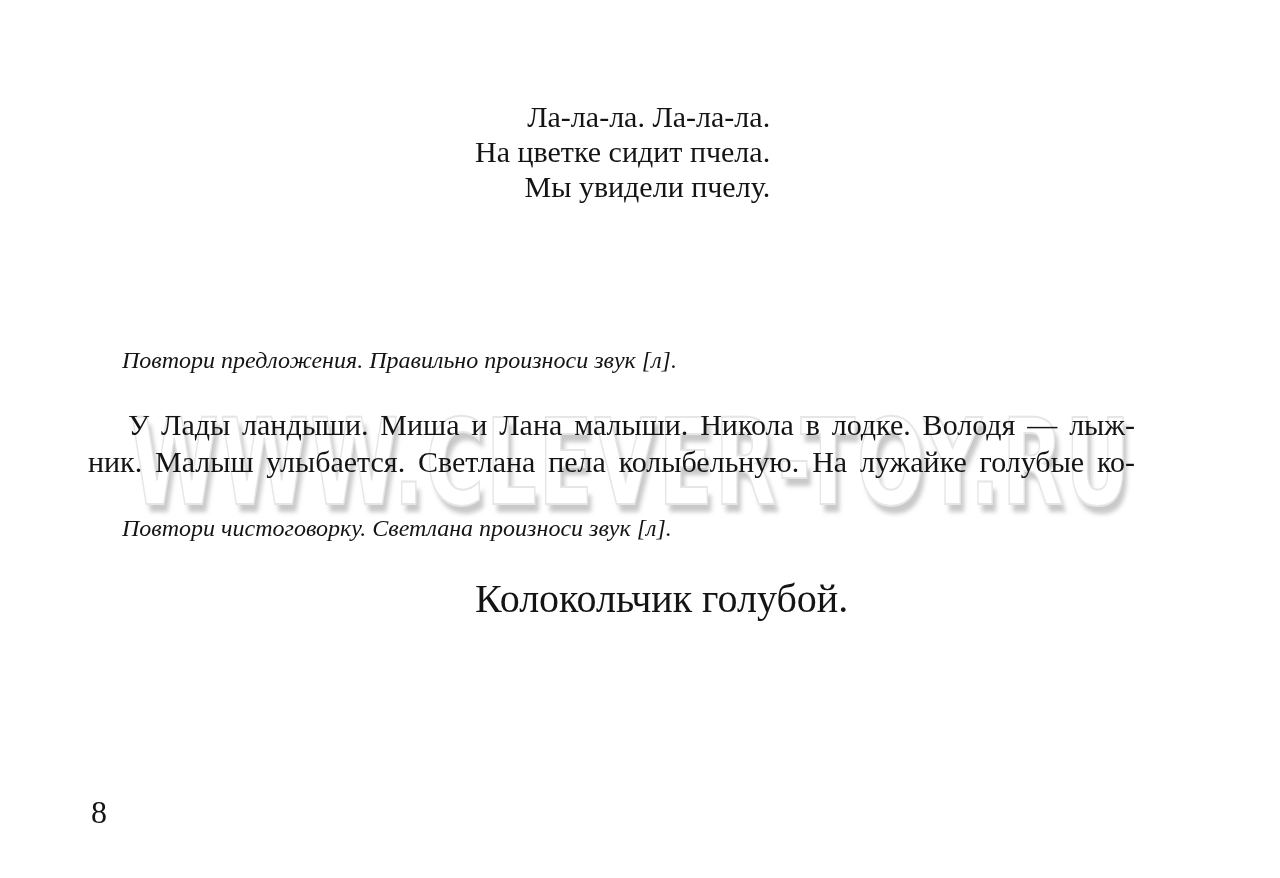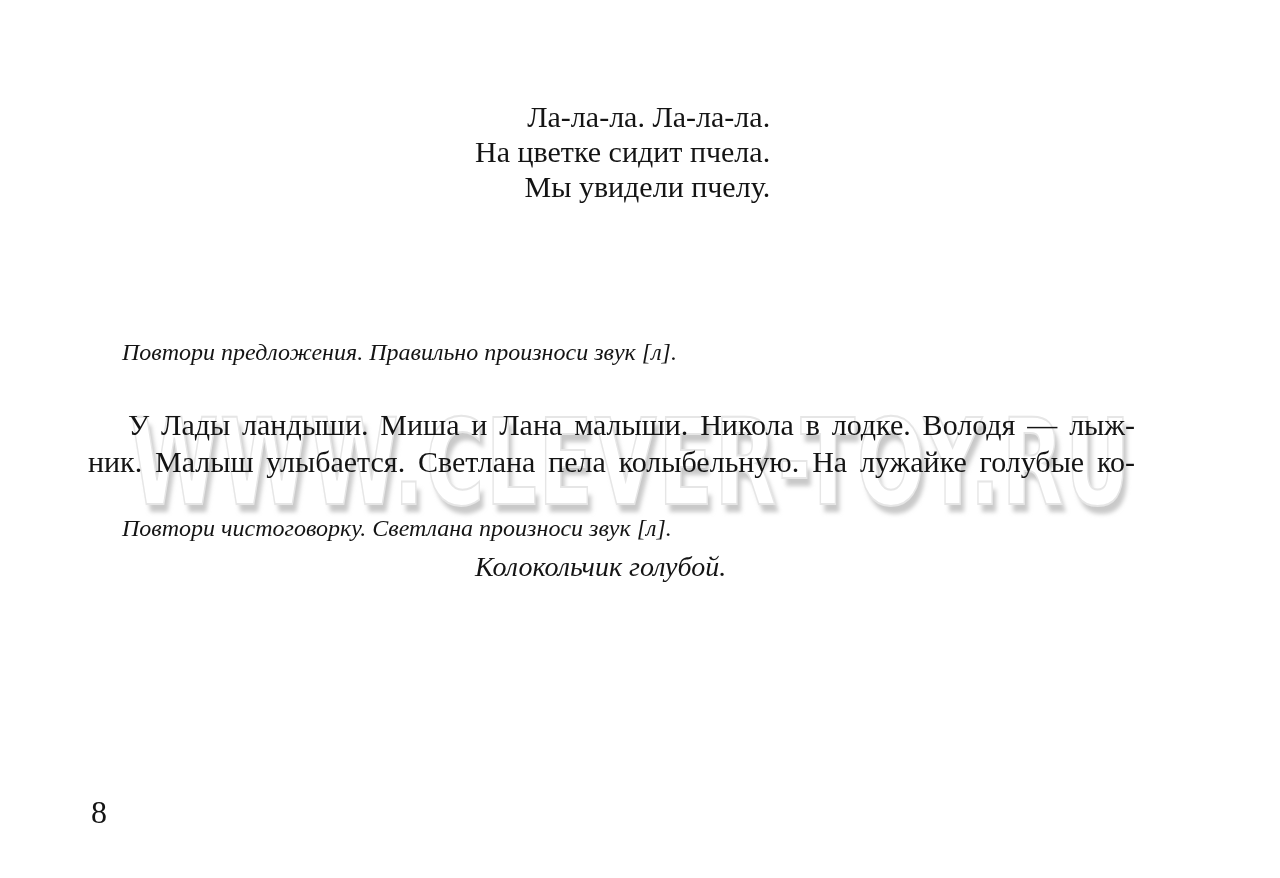--- a/index.html
+++ b/index.html
@@ -46,43 +46,42 @@
     line-height: 35px;
     text-align: right;
   }
 
   .instruction {
     left: 122px;
     font-size: 24px;
     font-style: italic;
     line-height: 28px;
   }
-  .instruction-1 { top: 338px; }
+  .instruction-1 { top: 346px; }
   .instruction-2 { top: 514px; }
 
   .paragraph {
     left: 88px;
     top: 406px;
     width: 1047px;
     font-size: 30px;
     line-height: 37px;
   }
   .paragraph .jline {
     text-align: justify;
     text-align-last: justify;
   }
   .paragraph .indent { text-indent: 40px; }
   .paragraph .lastline { text-align: left; }
 
   .poem-bottom {
     left: 475px;
-    top: 548px;
-    font-size: 28px;
+    top: 580px;
+    font-size: 40px;
     line-height: 37px;
-    font-style: italic;
   }
 
   .page-number {
     left: 91px;
     top: 794px;
     font-size: 32px;
     line-height: 36px;
   }
 </style>
 </head>

